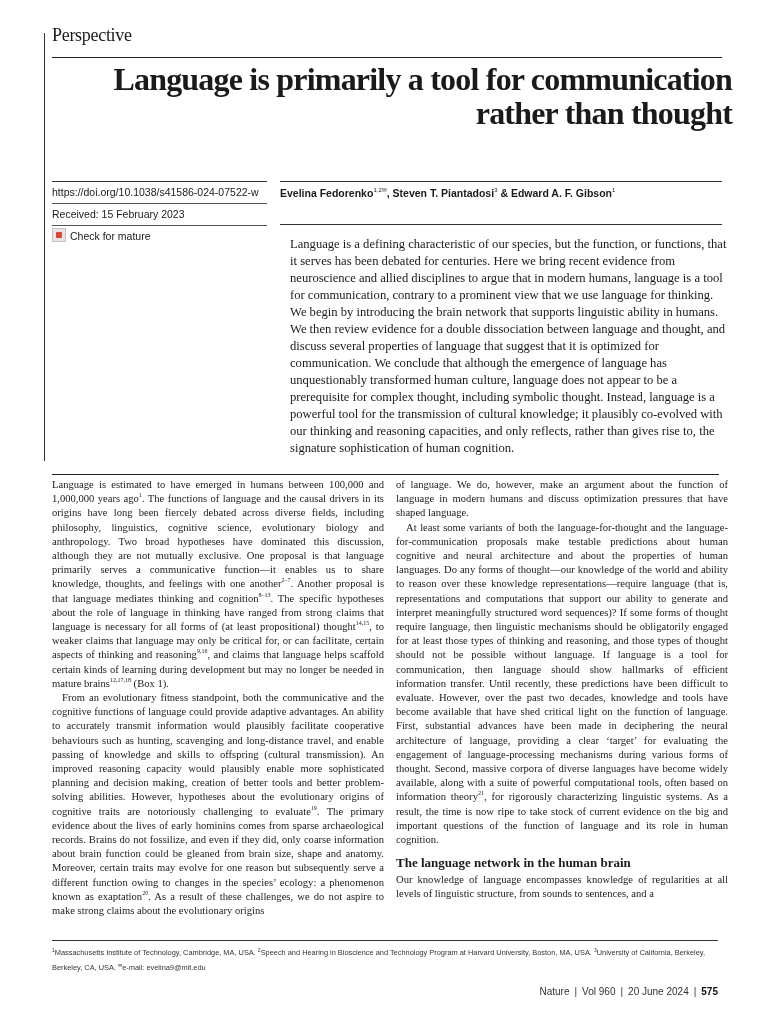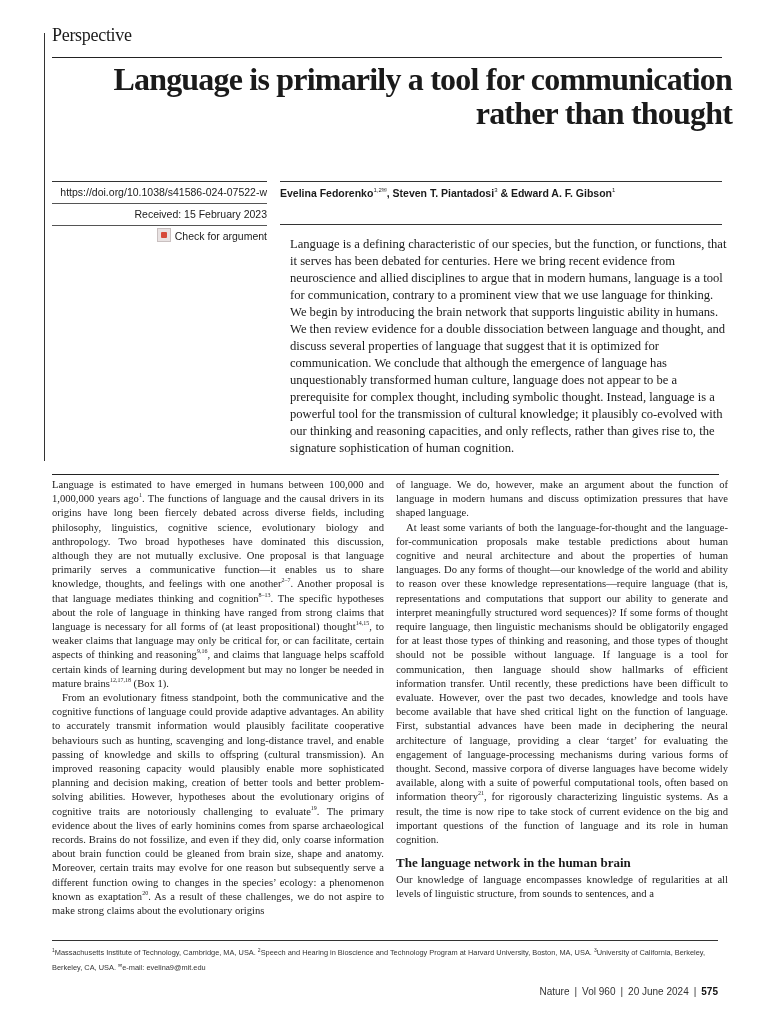--- a/index.html
+++ b/index.html
@@ -7,21 +7,21 @@
   .serif { font-family: "Liberation Serif", "DejaVu Serif", serif; }
   .sans { font-family: "Liberation Sans", "DejaVu Sans", sans-serif; }
 
   .left-rule { position: absolute; left: 44px; top: 33px; width: 1px; height: 428px; background: #333; }
 
   .section-label { position: absolute; left: 52px; top: 25px; font-size: 18px; font-weight: normal; letter-spacing: -0.3px; }
   .label-rule { position: absolute; left: 52px; top: 57px; width: 670px; height: 1px; background: #222; }
 
   .title { position: absolute; left: 52px; top: 62px; width: 680px; font-size: 32px; font-weight: bold; line-height: 34px; letter-spacing: -0.8px; margin: 0; text-align: right; }
 
-  .meta-col { position: absolute; left: 52px; top: 182px; width: 215px; text-align: right; }
+  .meta-col { position: absolute; left: 52px; top: 182px; width: 215px; }
   .meta-topline { position: absolute; left: 52px; top: 181px; width: 215px; height: 1px; background: #333; }
   .meta-row { font-size: 10.5px; height: 21px; line-height: 21px; border-bottom: 1px solid #555; white-space: nowrap; }
   .meta-row.last { border-bottom: none; }
   .check-icon { display: inline-block; width: 12px; height: 12px; background: #e9e3e3; border: 1px solid #c9c0c0; vertical-align: -2px; margin-right: 4px; position: relative; }
   .check-icon::after { content: ""; position: absolute; left: 3px; top: 3px; width: 6px; height: 6px; background: #d64a3a; border-radius: 1px; }
 
   .authors-topline { position: absolute; left: 280px; top: 181px; width: 442px; height: 1px; background: #333; }
   .authors { position: absolute; left: 280px; top: 186px; font-size: 10.5px; font-weight: bold; white-space: nowrap; }
   .authors sup { font-size: 6px; font-weight: normal; }
 
@@ -53,21 +53,21 @@
 <div class="section-label serif">Perspective</div>
 <div class="label-rule"></div>
 
 <h1 class="title serif">Language is primarily a tool for communication rather than thought</h1>
 
 <div class="meta-topline"></div>
 <div class="meta-col sans">
   <div class="meta-row">https://doi.org/10.1038/s41586-024-07522-w</div>
   <div class="meta-row">Received: 15 February 2023</div>
   <div class="meta-row last">
-    <span class="check-icon"></span><span>Check for argument</span>
+    <span class="check-icon"></span><span>Check for mature</span>
   </div>
 </div>
 
 <div class="authors-topline"></div>
 <div class="authors sans">
   <span>Evelina Fedorenko</span><sup>1,2✉</sup><span>, </span><span>Steven T. Piantadosi</span><sup>3</sup><span> &amp; </span><span>Edward A. F. Gibson</span><sup>1</sup>
 </div>
 
 <div class="abstract-topline"></div>
 <p class="abstract serif">Language is a defining characteristic of our species, but the function, or functions, that it serves has been debated for centuries. Here we bring recent evidence from neuroscience and allied disciplines to argue that in modern humans, language is a tool for communication, contrary to a prominent view that we use language for thinking. We begin by introducing the brain network that supports linguistic ability in humans. We then review evidence for a double dissociation between language and thought, and discuss several properties of language that suggest that it is optimized for communication. We conclude that although the emergence of language has unquestionably transformed human culture, language does not appear to be a prerequisite for complex thought, including symbolic thought. Instead, language is a powerful tool for the transmission of cultural knowledge; it plausibly co-evolved with our thinking and reasoning capacities, and only reflects, rather than gives rise to, the signature sophistication of human cognition.</p>

